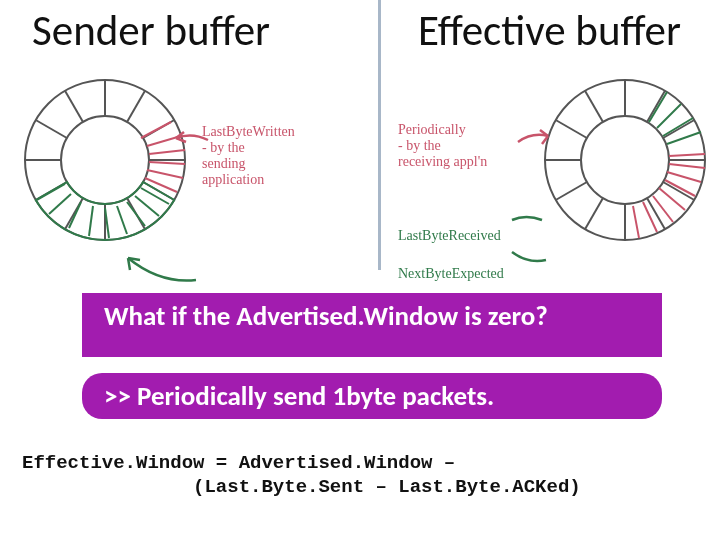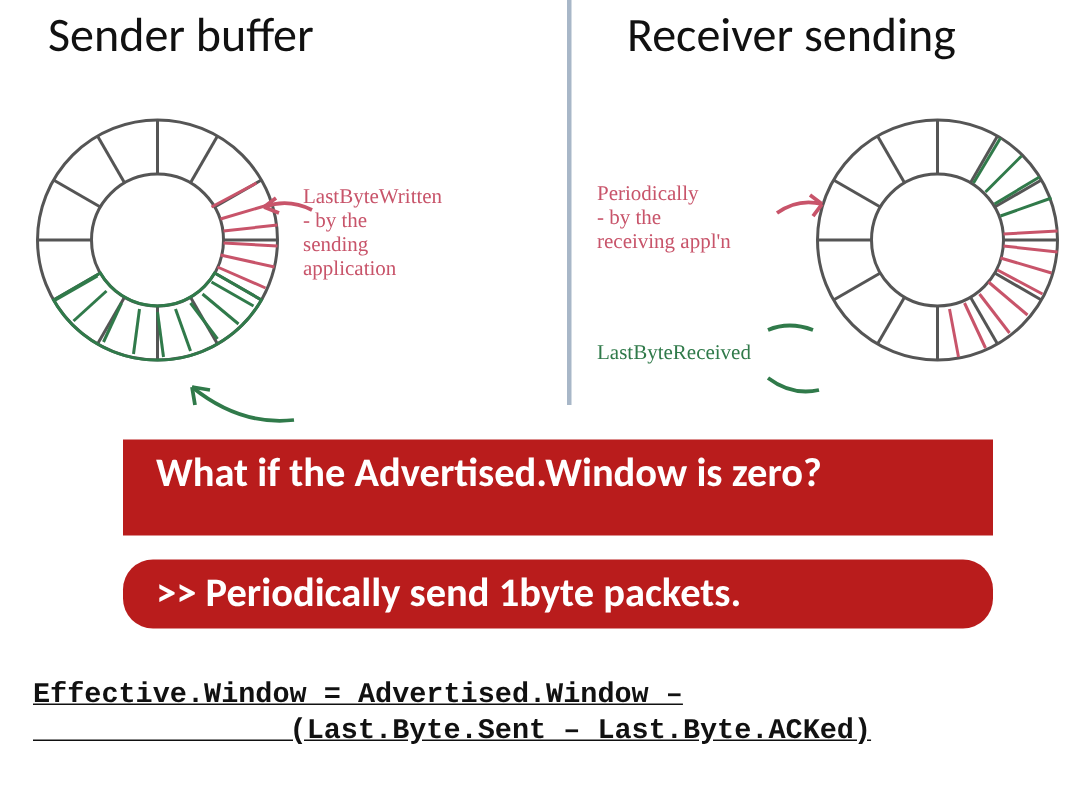--- a/index.html
+++ b/index.html
@@ -13,21 +13,21 @@
   }
   .heading-row {
     position: absolute;
     top: 4px;
     left: 0;
     width: 720px;
     height: 48px;
   }
   .heading {
     position: absolute;
-    font-size: 32px;
+    font-size: 43px;
     font-weight: 400;
     color: #111;
   }
   .h-left { left: 32px; top: 0; }
   .h-right { left: 418px; top: 0; }
   .vert-divider {
     position: absolute;
     left: 378px;
     top: 0px;
     width: 3px;
@@ -60,46 +60,45 @@
   .annot-right-mid { left: 398px; top: 148px; width: 130px; }
   .annot-right-bot { left: 398px; top: 186px; width: 130px; }
   .arrow {
     position: absolute;
   }
   .red-box {
     position: absolute;
     left: 82px;
     width: 580px;
     padding: 6px 30px 6px 22px;
-    background: #b91c1c;
+    background: #a21caf;
     color: #fff;
     font-size: 27px;
     font-weight: 700;
   }
   .box1 { top: 293px; height: 64px; }
   .box2 { top: 373px; height: 46px; border-radius: 20px; }
   .mono {
     position: absolute;
     left: 22px;
     top: 452px;
     font-family: "Courier New", monospace;
     font-weight: 700;
     font-size: 19px;
     color: #111;
     line-height: 1.25;
     white-space: pre;
-    text-decoration: underline;
   }
 </style>
 </head>
 <body>
 
 <div class="heading-row">
   <div class="heading h-left">Sender buffer</div>
-  <div class="heading h-right">Receiver sending</div>
+  <div class="heading h-right">Effective buffer</div>
 </div>
 
 <div class="vert-divider"></div>
 
 <div class="diagrams">
 
   <div class="ring-wrap ring-left">
     <svg width="190" height="200" viewBox="0 0 190 200">
       <g transform="translate(95,100)">
         <circle r="80" fill="none" stroke="#555" stroke-width="2"></circle>
@@ -208,20 +207,21 @@
   <svg class="arrow" style="left:516px; top:68px;" width="36" height="24">
     <path d="M 2 14 Q 16 4 32 8" stroke="#c8546a" stroke-width="2.5" fill="none"></path>
     <path d="M 32 8 l -8 -6 M 32 8 l -6 8" stroke="#c8546a" stroke-width="2.5" fill="none"></path>
   </svg>
 
   <div class="handwritten hw-green annot-right-mid">LastByteReceived</div>
   <svg class="arrow" style="left:510px; top:150px;" width="36" height="22">
     <path d="M 2 10 Q 16 4 32 10" stroke="#307a4a" stroke-width="2.5" fill="none"></path>
   </svg>
 
+  <div class="handwritten hw-green annot-right-bot">NextByteExpected</div>
   <svg class="arrow" style="left:510px; top:186px;" width="40" height="24">
     <path d="M 2 6 Q 18 18 36 14" stroke="#307a4a" stroke-width="2.5" fill="none"></path>
   </svg>
 
 </div>
 
 <div class="red-box box1">
   <span>What if the Advertised.Window is zero?</span>
 </div>
 

